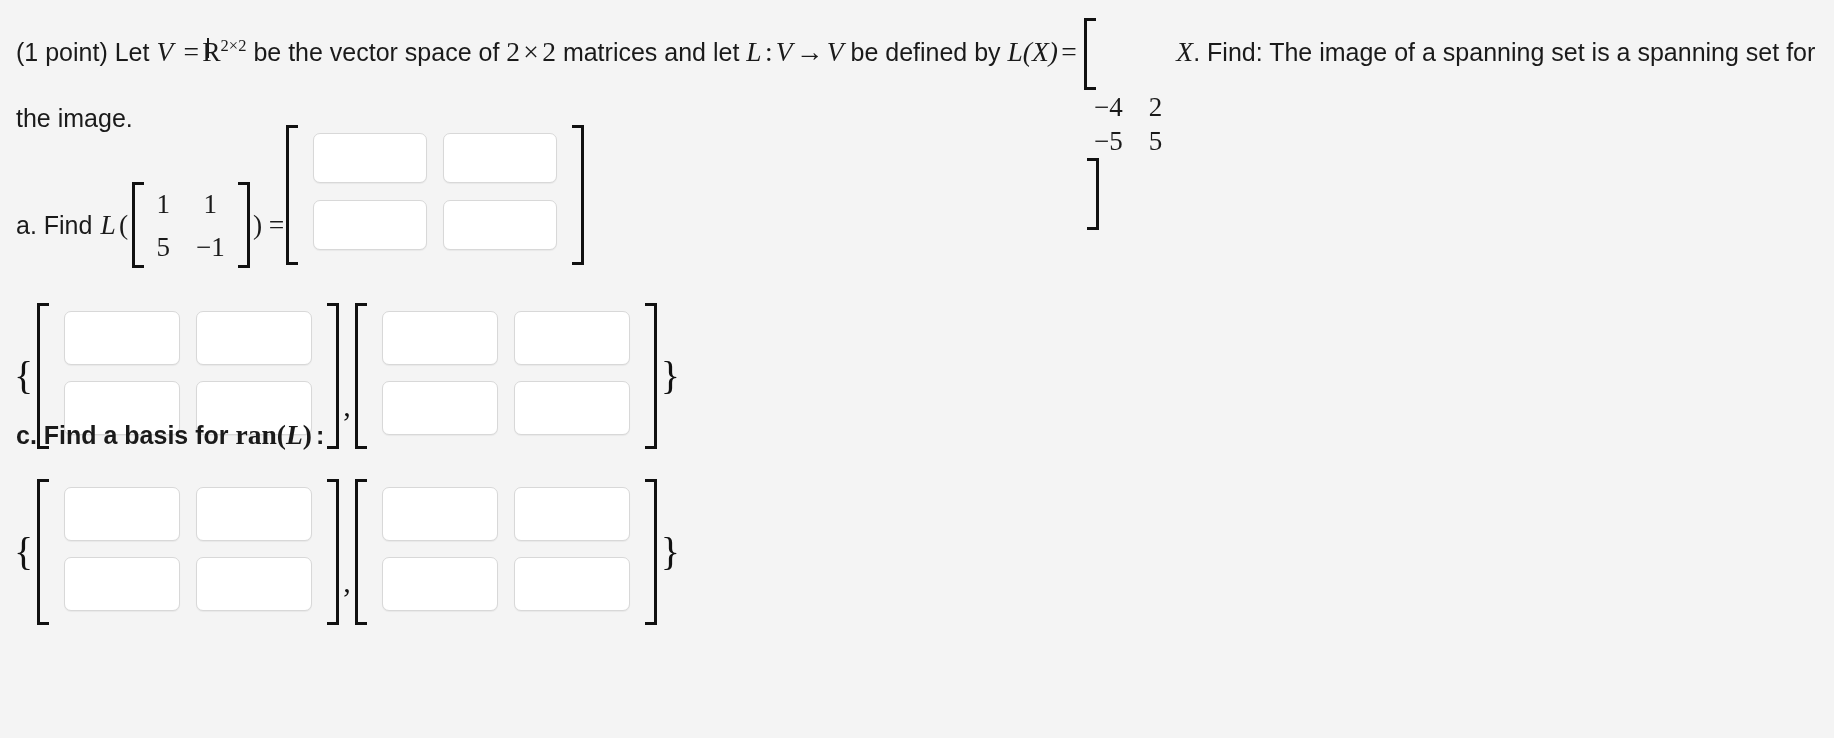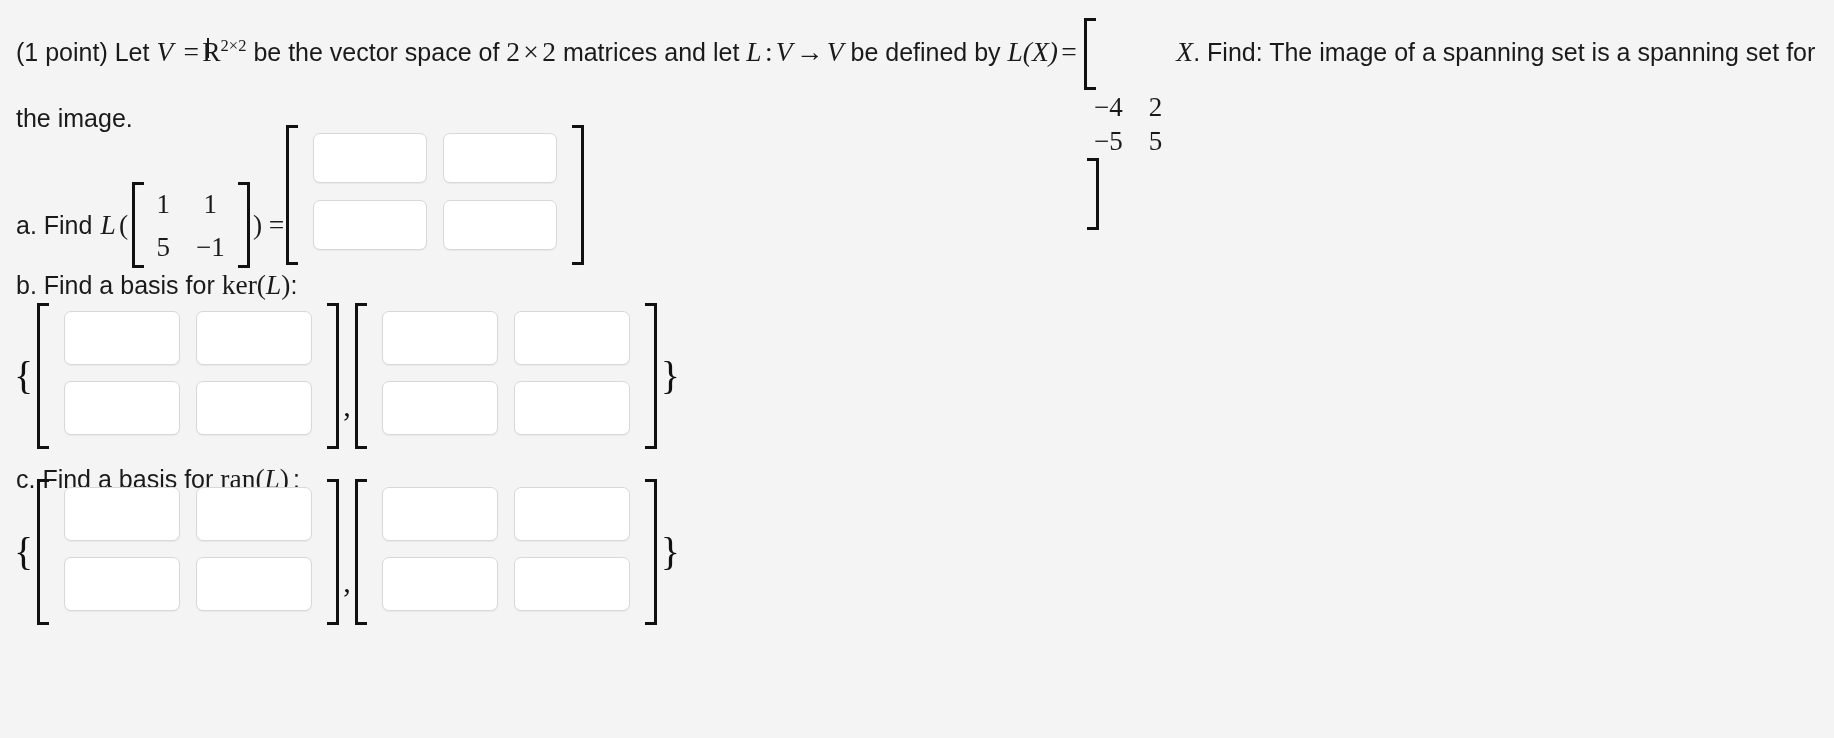--- a/index.html
+++ b/index.html
@@ -258,24 +258,20 @@
         <input class="ibox" type="text" value="" style="">
       </div>
       <span class="sqbr right">
           <i class="v"></i>
           <i class="t"></i>
           <i class="b"></i>
         </span>
     </div>
   </div>
 
-  <div class="part-label" style="left:16px; top:270px;">
-    <span>b. Find a basis for</span>
-    <span class="mrm">ker</span><span class="mo" style="padding:0">(</span><span class="mi">L</span><span class="mo" style="padding:0">)</span><span>:</span>
-  </div>
 
   <div class="answer-row" style="left:10px; top:303px;">
     <span class="brace">{</span>
     <div class="matrix-box" style="height:146px">
       <span class="sqbr left">
           <i class="v"></i>
           <i class="t"></i>
           <i class="b"></i>
         </span>
       <div class="grid2">
@@ -305,21 +301,21 @@
       </div>
       <span class="sqbr right">
           <i class="v"></i>
           <i class="t"></i>
           <i class="b"></i>
         </span>
     </div>
     <span class="brace">}</span>
   </div>
 
-  <div class="part-label" style="left:16px; top:464px;">
+  <div class="part-label" style="left:16px; top:420px;font-weight:bold;">
     <span>c. Find a basis for</span>
     <span class="mrm">ran</span><span class="mo" style="padding:0">(</span><span class="mi">L</span><span class="mo" style="padding:0">)</span><span style="margin-left:4px">:</span>
   </div>
 
   <div class="answer-row" style="left:10px; top:479px;">
     <span class="brace">{</span>
     <div class="matrix-box" style="height:146px">
       <span class="sqbr left">
           <i class="v"></i>
           <i class="t"></i>

